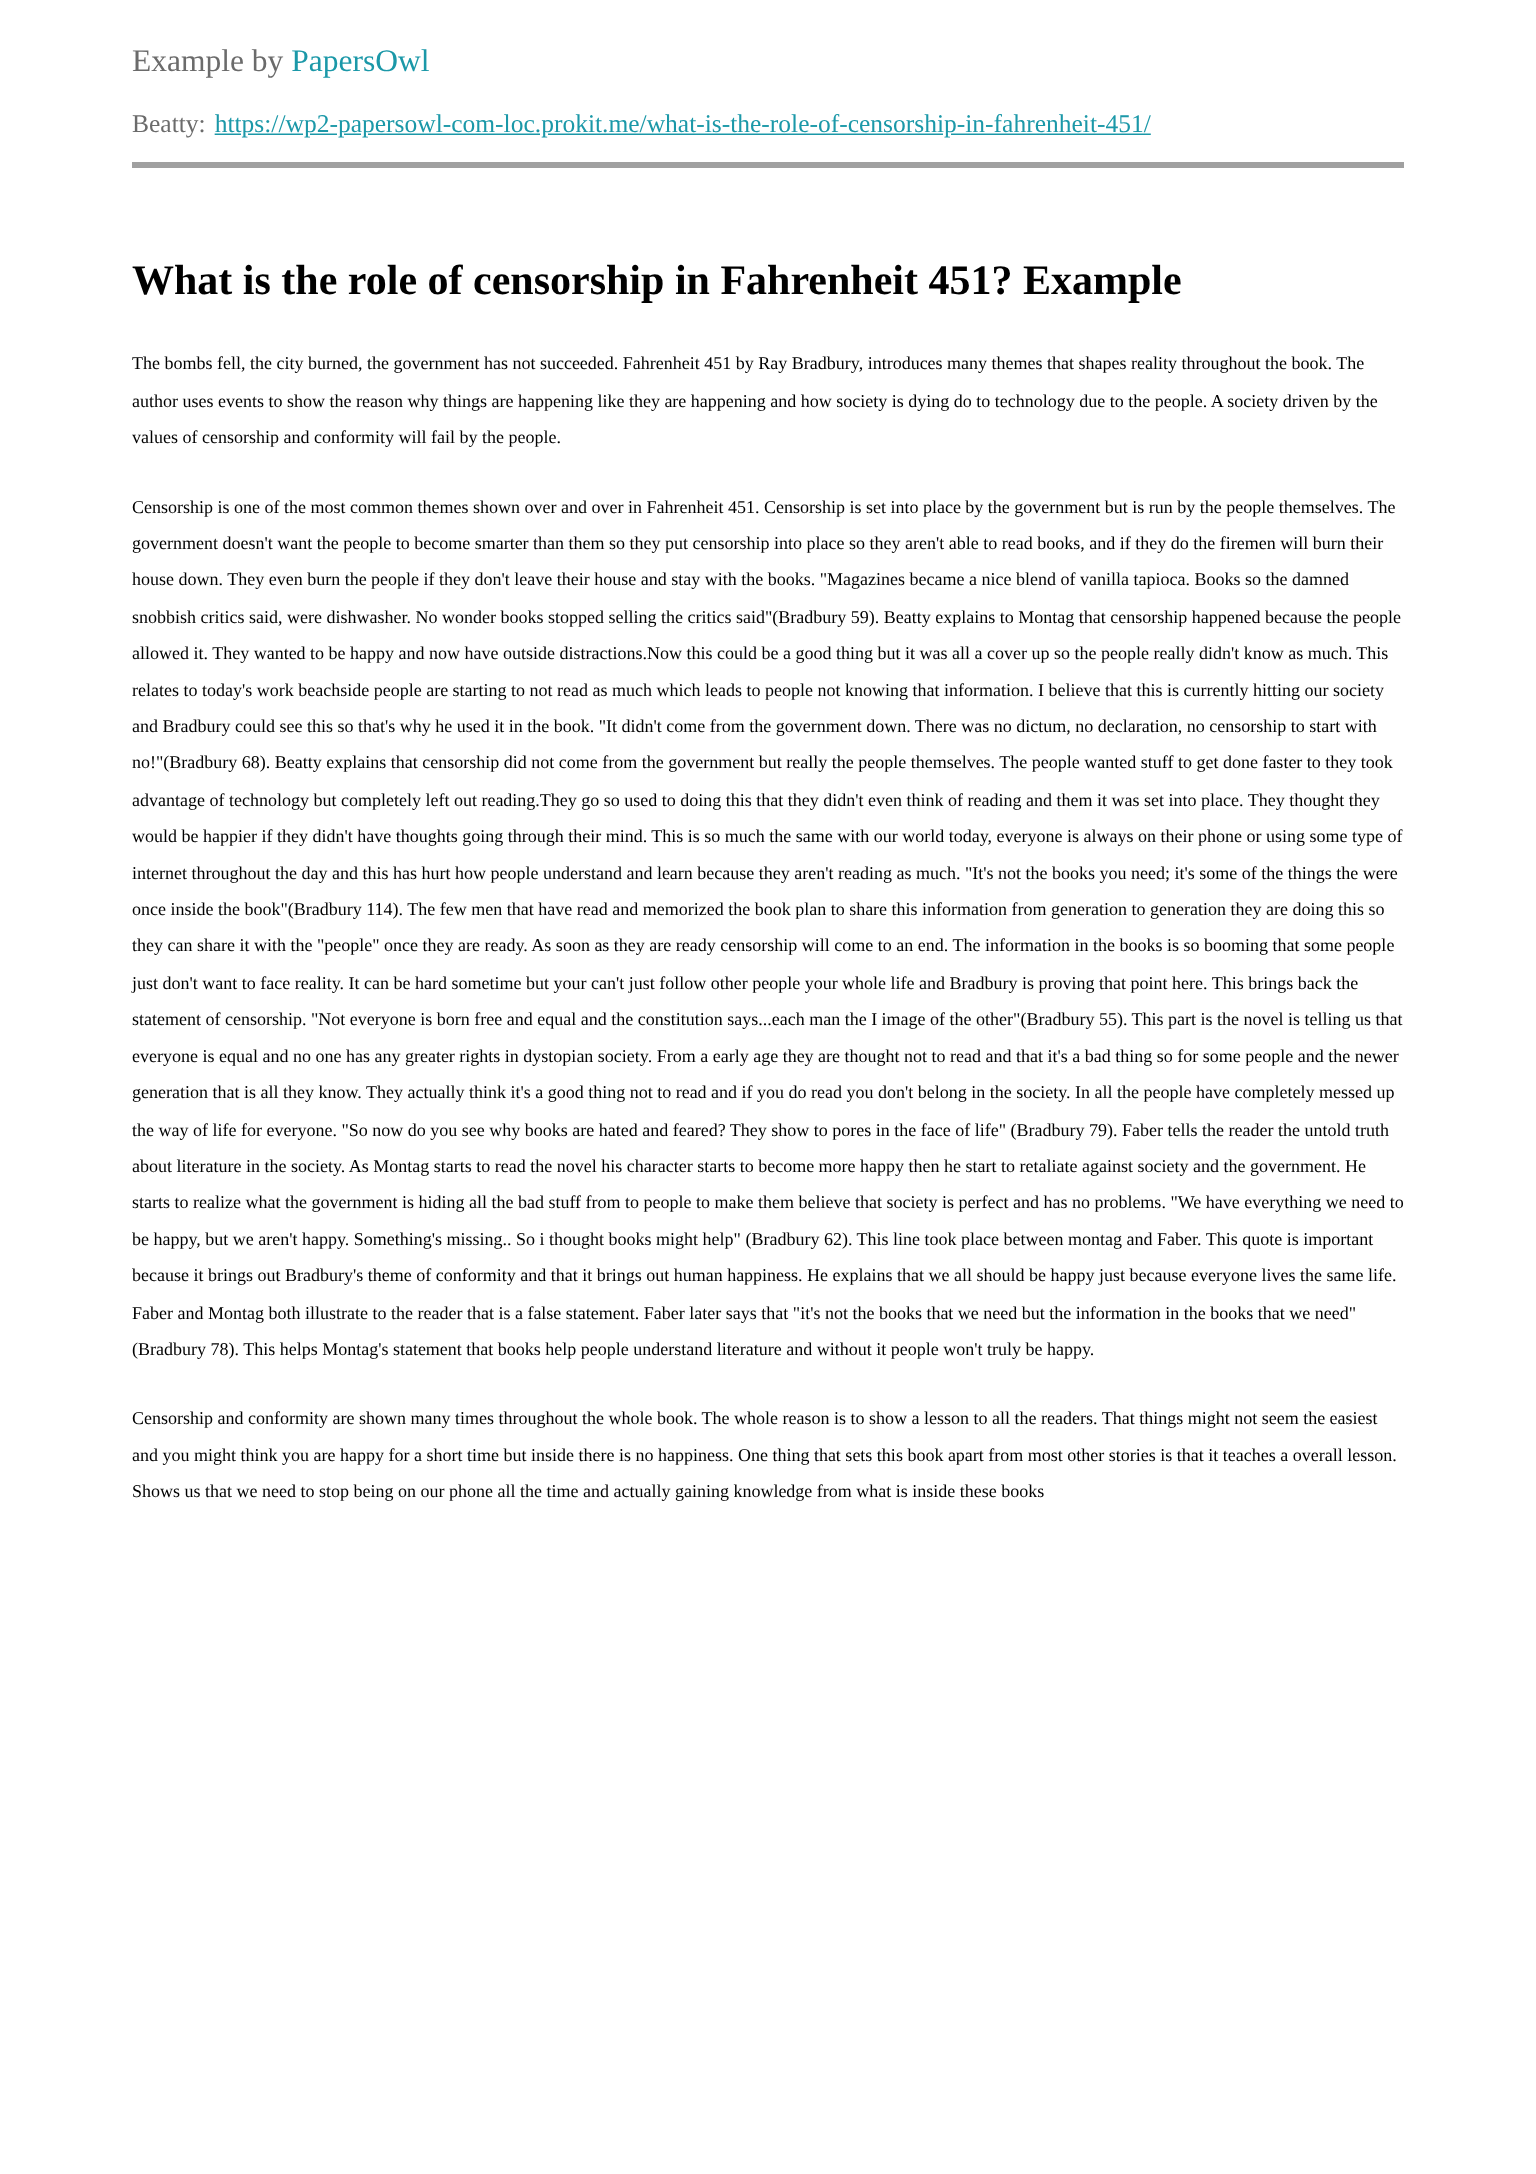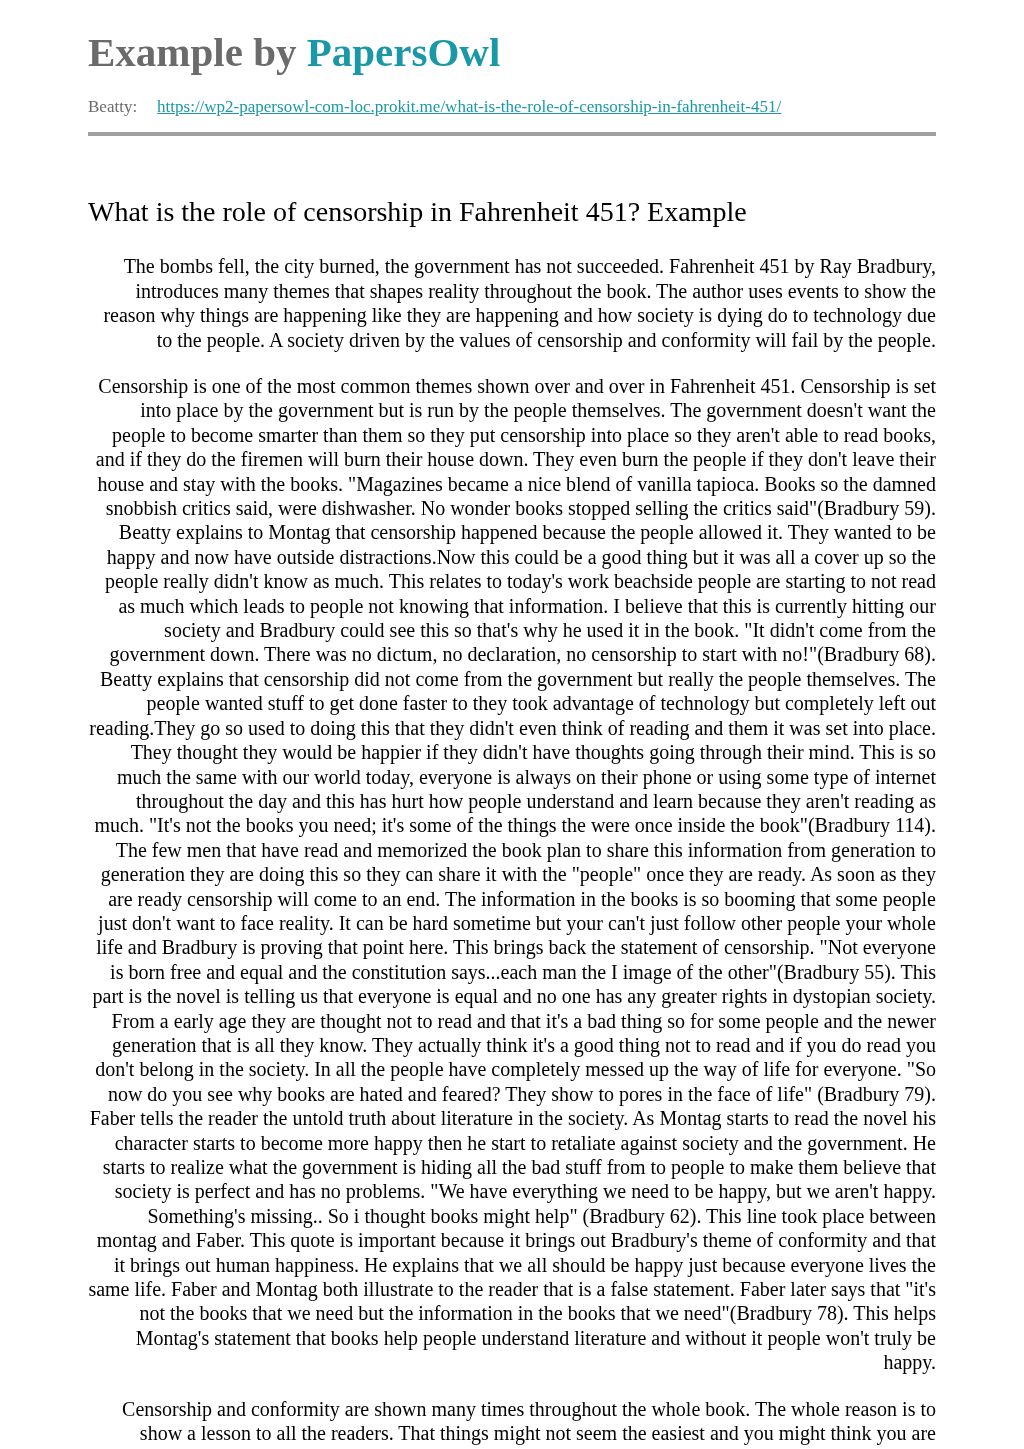--- a/index.html
+++ b/index.html
@@ -12,59 +12,58 @@
     min-height: 1449px;
     font-family: "Liberation Serif", "DejaVu Serif", serif;
     color: #000000;
   }
   .page {
     box-sizing: border-box;
     width: 1024px;
     padding: 28px 88px 40px 88px;
   }
   .doc-header {
-    font-size: 41px;
+    font-size: 21px;
     line-height: 1.2;
     color: #6b6b6b;
-    font-weight: bold;
   }
   .brand-link {
     color: #1b98a8;
     text-decoration: none;
     cursor: pointer;
   }
   .source-row {
     margin-top: 20px;
     font-size: 17px;
     color: #6b6b6b;
   }
   .source-url {
     color: #1b98a8;
     text-decoration: underline;
     cursor: pointer;
-    margin-left: 20px;
+    margin-left: 6px;
   }
   .divider {
     margin-top: 15px;
     height: 4px;
     width: 100%;
     background: #a0a0a0;
   }
   .essay-title {
     margin: 60px 0 26px 0;
     font-size: 28px;
-    font-weight: normal;
+    font-weight: bold;
     line-height: 1.15;
     color: #000000;
   }
   .essay-body p {
     margin: 0 0 22px 0;
-    font-size: 20px;
+    font-size: 12px;
     line-height: 24.4px;
-    text-align: right;
+    text-align: left;
     color: #000000;
   }
 </style>
 </head>
 <body>
 
 <div class="page">
 
   <div class="doc-header">
     <span>Example by </span><a class="brand-link">PapersOwl</a>

